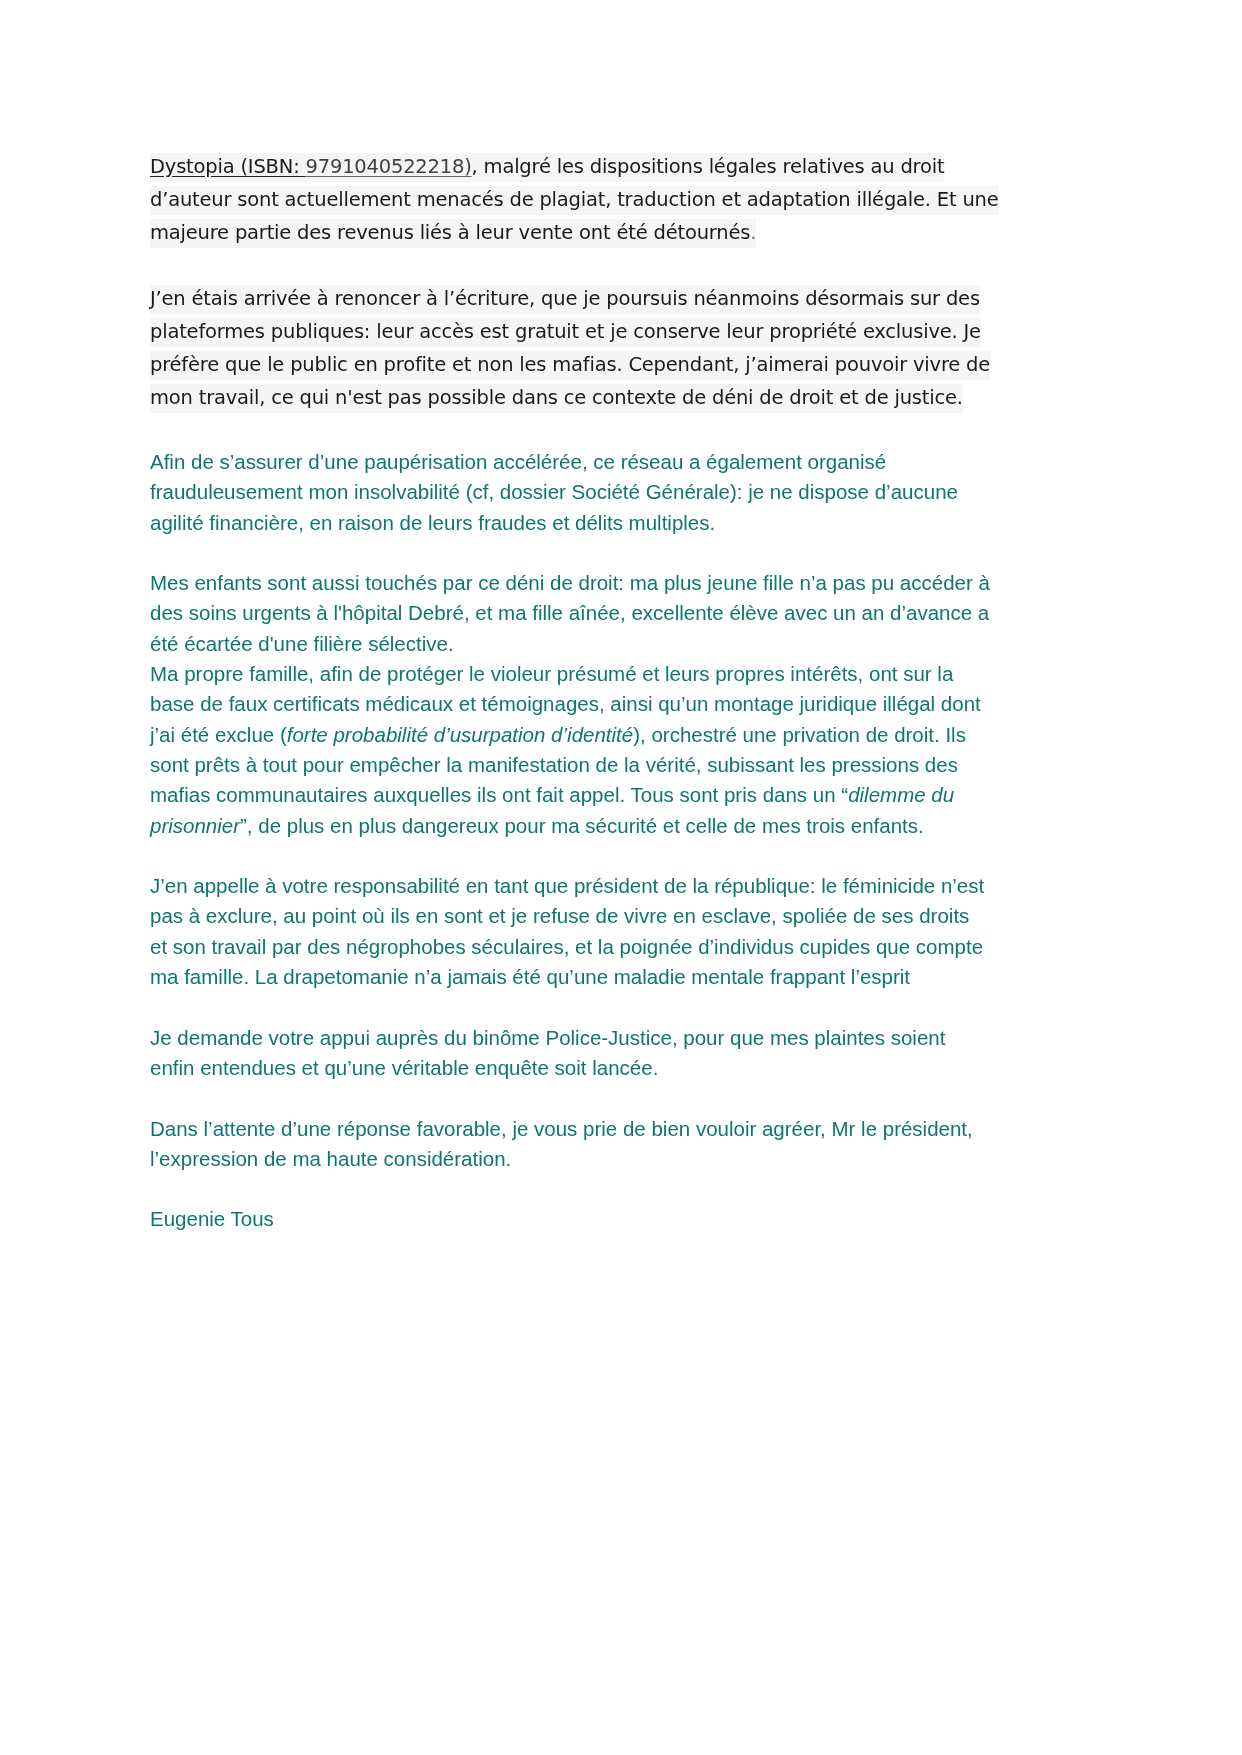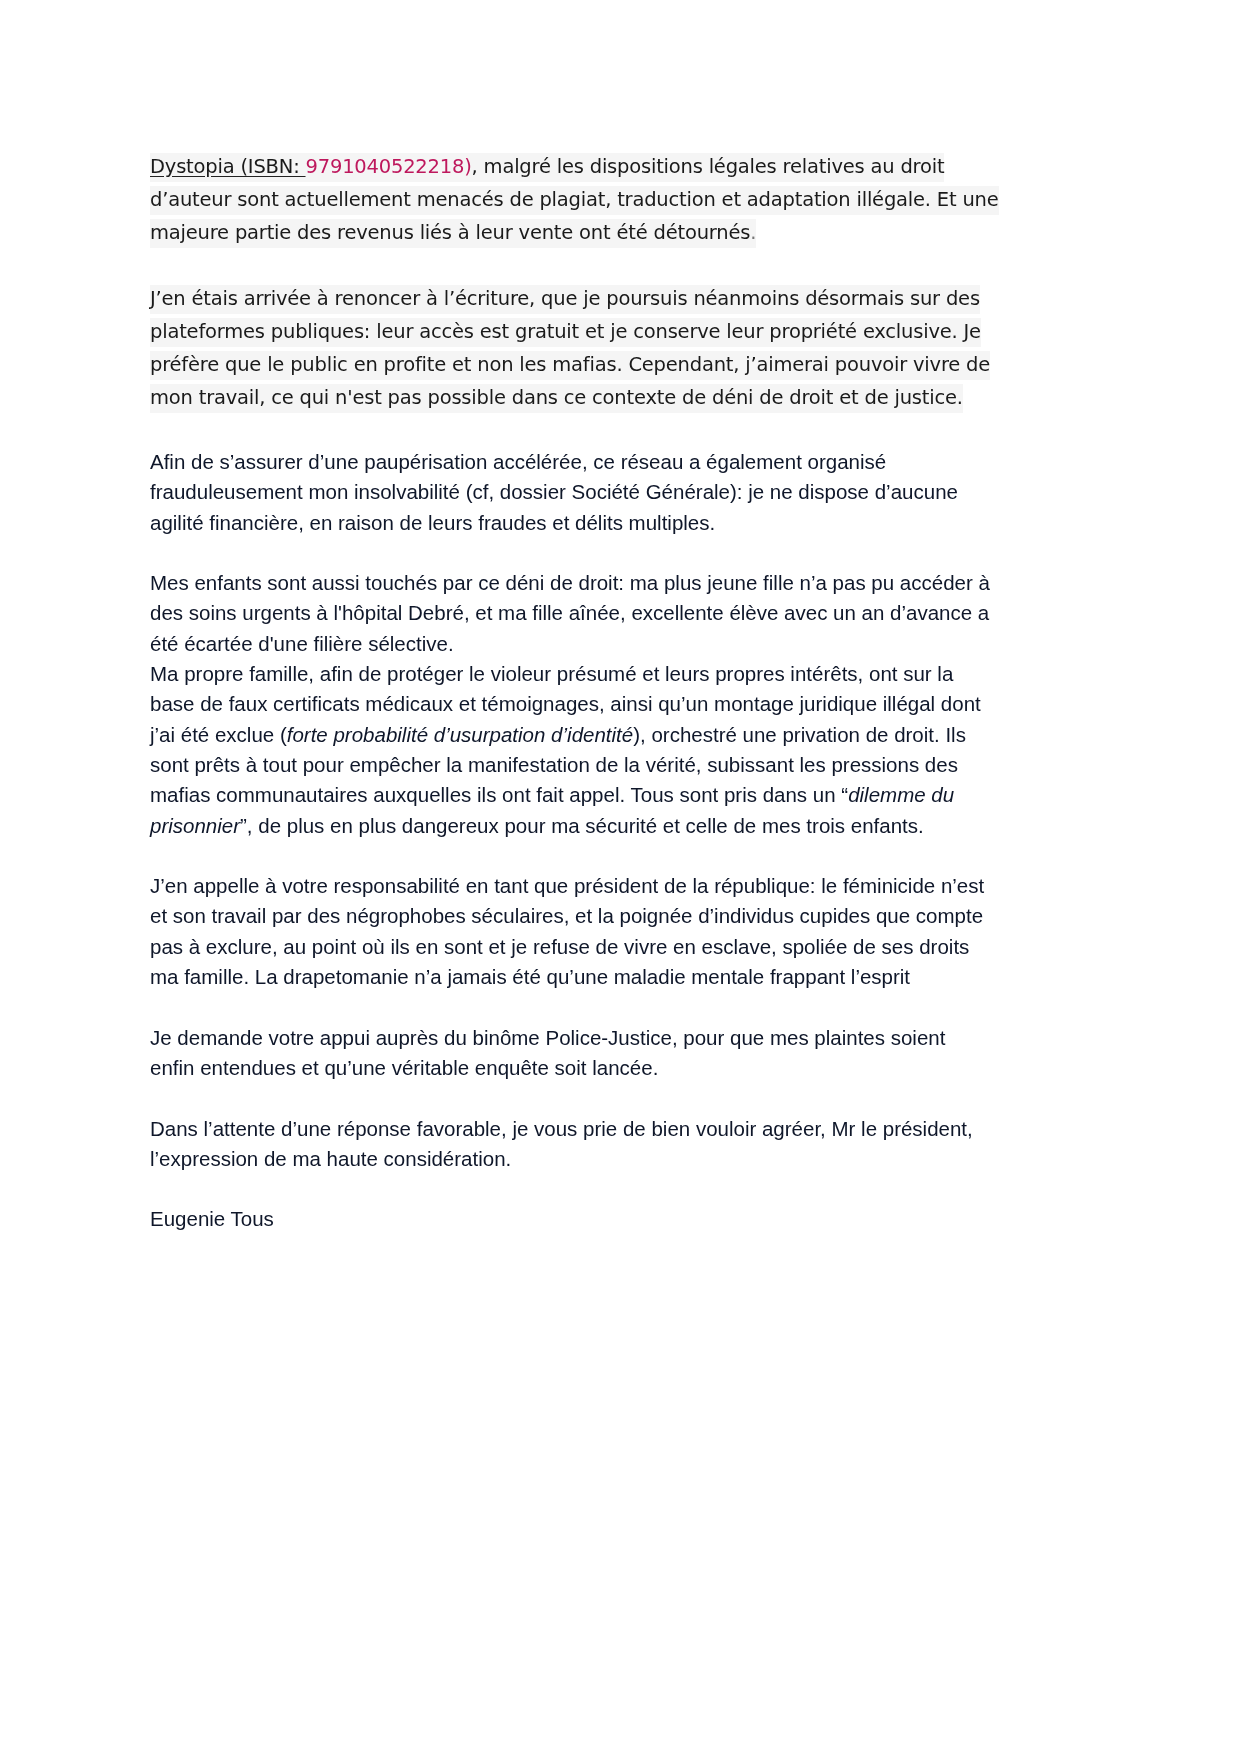--- a/index.html
+++ b/index.html
@@ -37,33 +37,34 @@
       background: #f5f5f5;
       padding: 2px 0 4px 0;
     }
     .hl-para { margin-bottom: 33px; }
     .link-title {
       text-decoration: underline;
       text-decoration-color: #222;
       text-underline-offset: 3px;
     }
     .isbn {
-      color: #be185d;
+      color: #404040;
+      text-decoration: underline;
       text-decoration-color: #666;
       text-underline-offset: 3px;
       text-align: center;
     }
     .grey-dot { color: #777; }
 
     
     .body-block {
       font-family: "Liberation Sans", sans-serif;
       font-size: 20.5px;
       line-height: 30.3px;
-      color: #0f172a;
+      color: #0f766e;
     }
     .line {
       display: block;
       height: 30.3px;
       white-space: nowrap;
     }
     .para { margin-bottom: 30.3px; }
     .para.tight { margin-bottom: 0; }
     em { font-style: italic; }
     .signature {
@@ -107,22 +108,22 @@
       <span class="line">Ma propre famille, afin de protéger le violeur présumé et leurs propres intérêts, ont sur la</span>
       <span class="line">base de faux certificats médicaux et témoignages, ainsi qu’un montage juridique illégal dont</span>
       <span class="line"><span>j’ai été exclue (</span><em>forte probabilité d’usurpation d’identité</em><span>), orchestré une privation de droit. Ils</span></span>
       <span class="line">sont prêts à tout pour empêcher la manifestation de la vérité, subissant les pressions des</span>
       <span class="line"><span>mafias communautaires auxquelles ils ont fait appel. Tous sont pris dans un “</span><em>dilemme du</em></span>
       <span class="line"><em>prisonnier</em><span>”, de plus en plus dangereux pour ma sécurité et celle de mes trois enfants.</span></span>
     </div>
 
     <div class="para">
       <span class="line">J’en appelle à votre responsabilité en tant que président de la république: le féminicide n’est</span>
+      <span class="line">pas à exclure, au point où ils en sont et je refuse de vivre en esclave, spoliée de ses droits</span>
       <span class="line">et son travail par des négrophobes séculaires, et la poignée d’individus cupides que compte</span>
-      <span class="line">pas à exclure, au point où ils en sont et je refuse de vivre en esclave, spoliée de ses droits</span>
       <span class="line">ma famille. La drapetomanie n’a jamais été qu’une maladie mentale frappant l’esprit</span>
     </div>
 
     <div class="para">
       <span class="line">Je demande votre appui auprès du binôme Police-Justice, pour que mes plaintes soient</span>
       <span class="line">enfin entendues et qu’une véritable enquête soit lancée.</span>
     </div>
 
     <div class="para">
       <span class="line">Dans l’attente d’une réponse favorable, je vous prie de bien vouloir agréer, Mr le président,</span>

